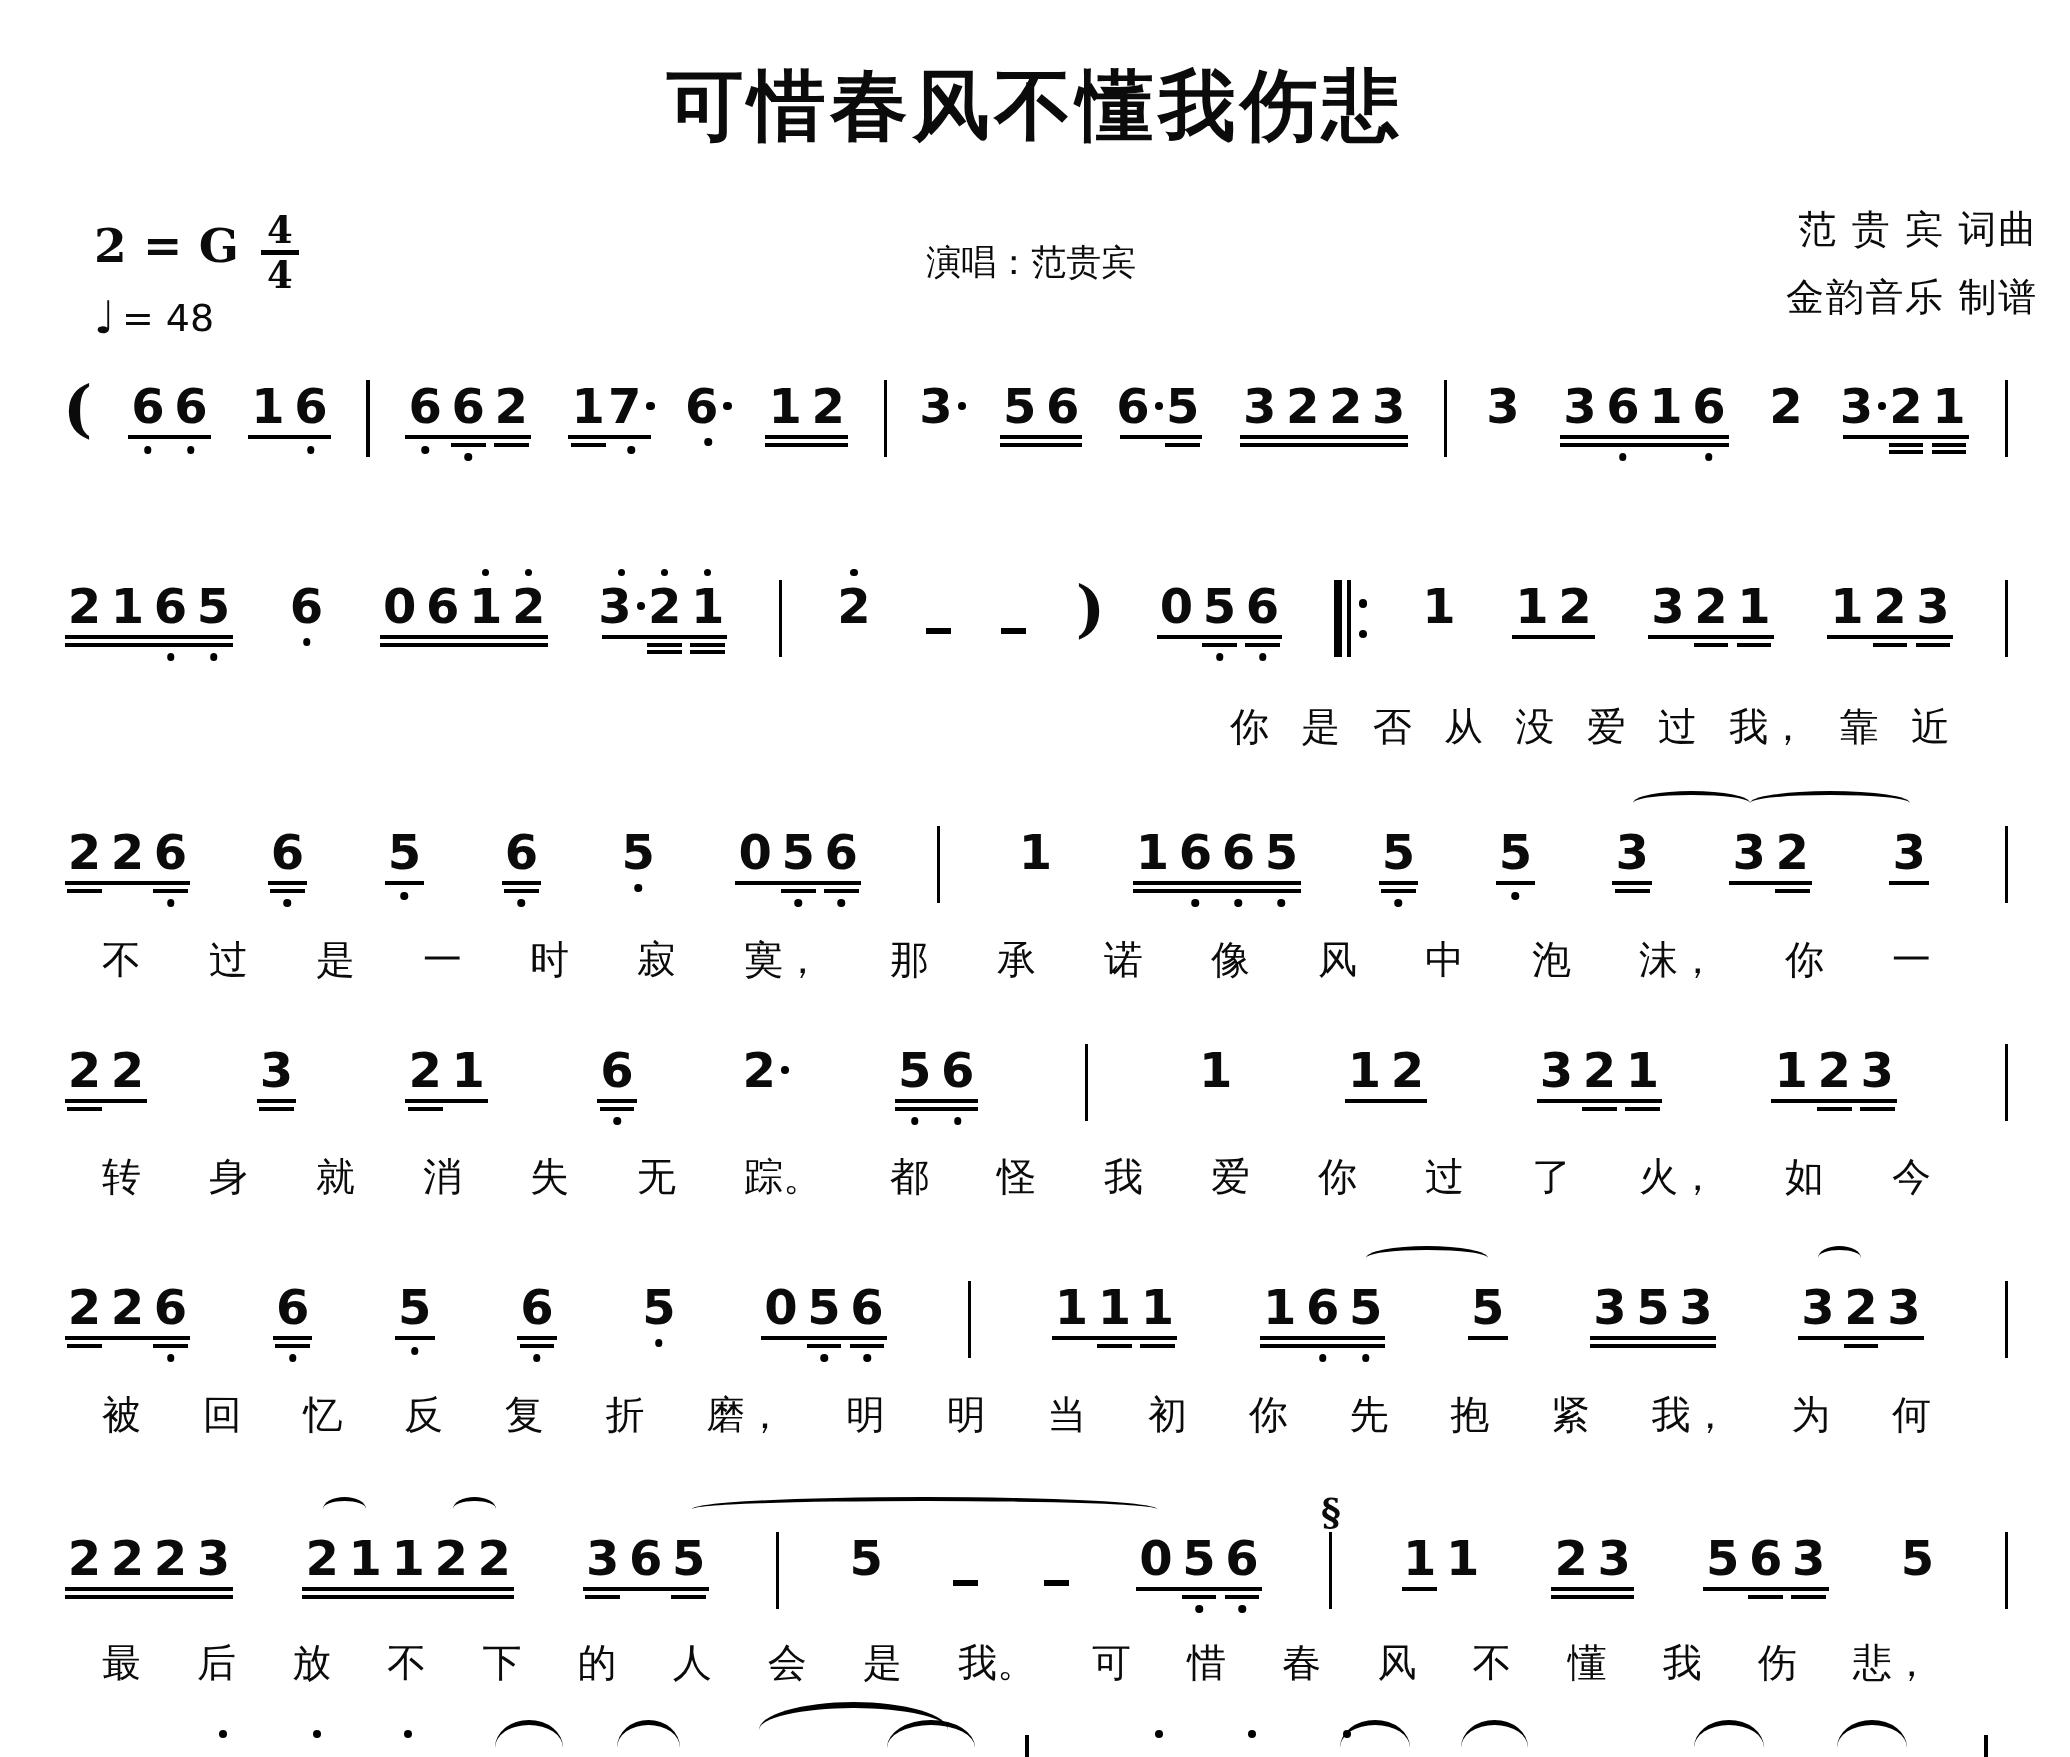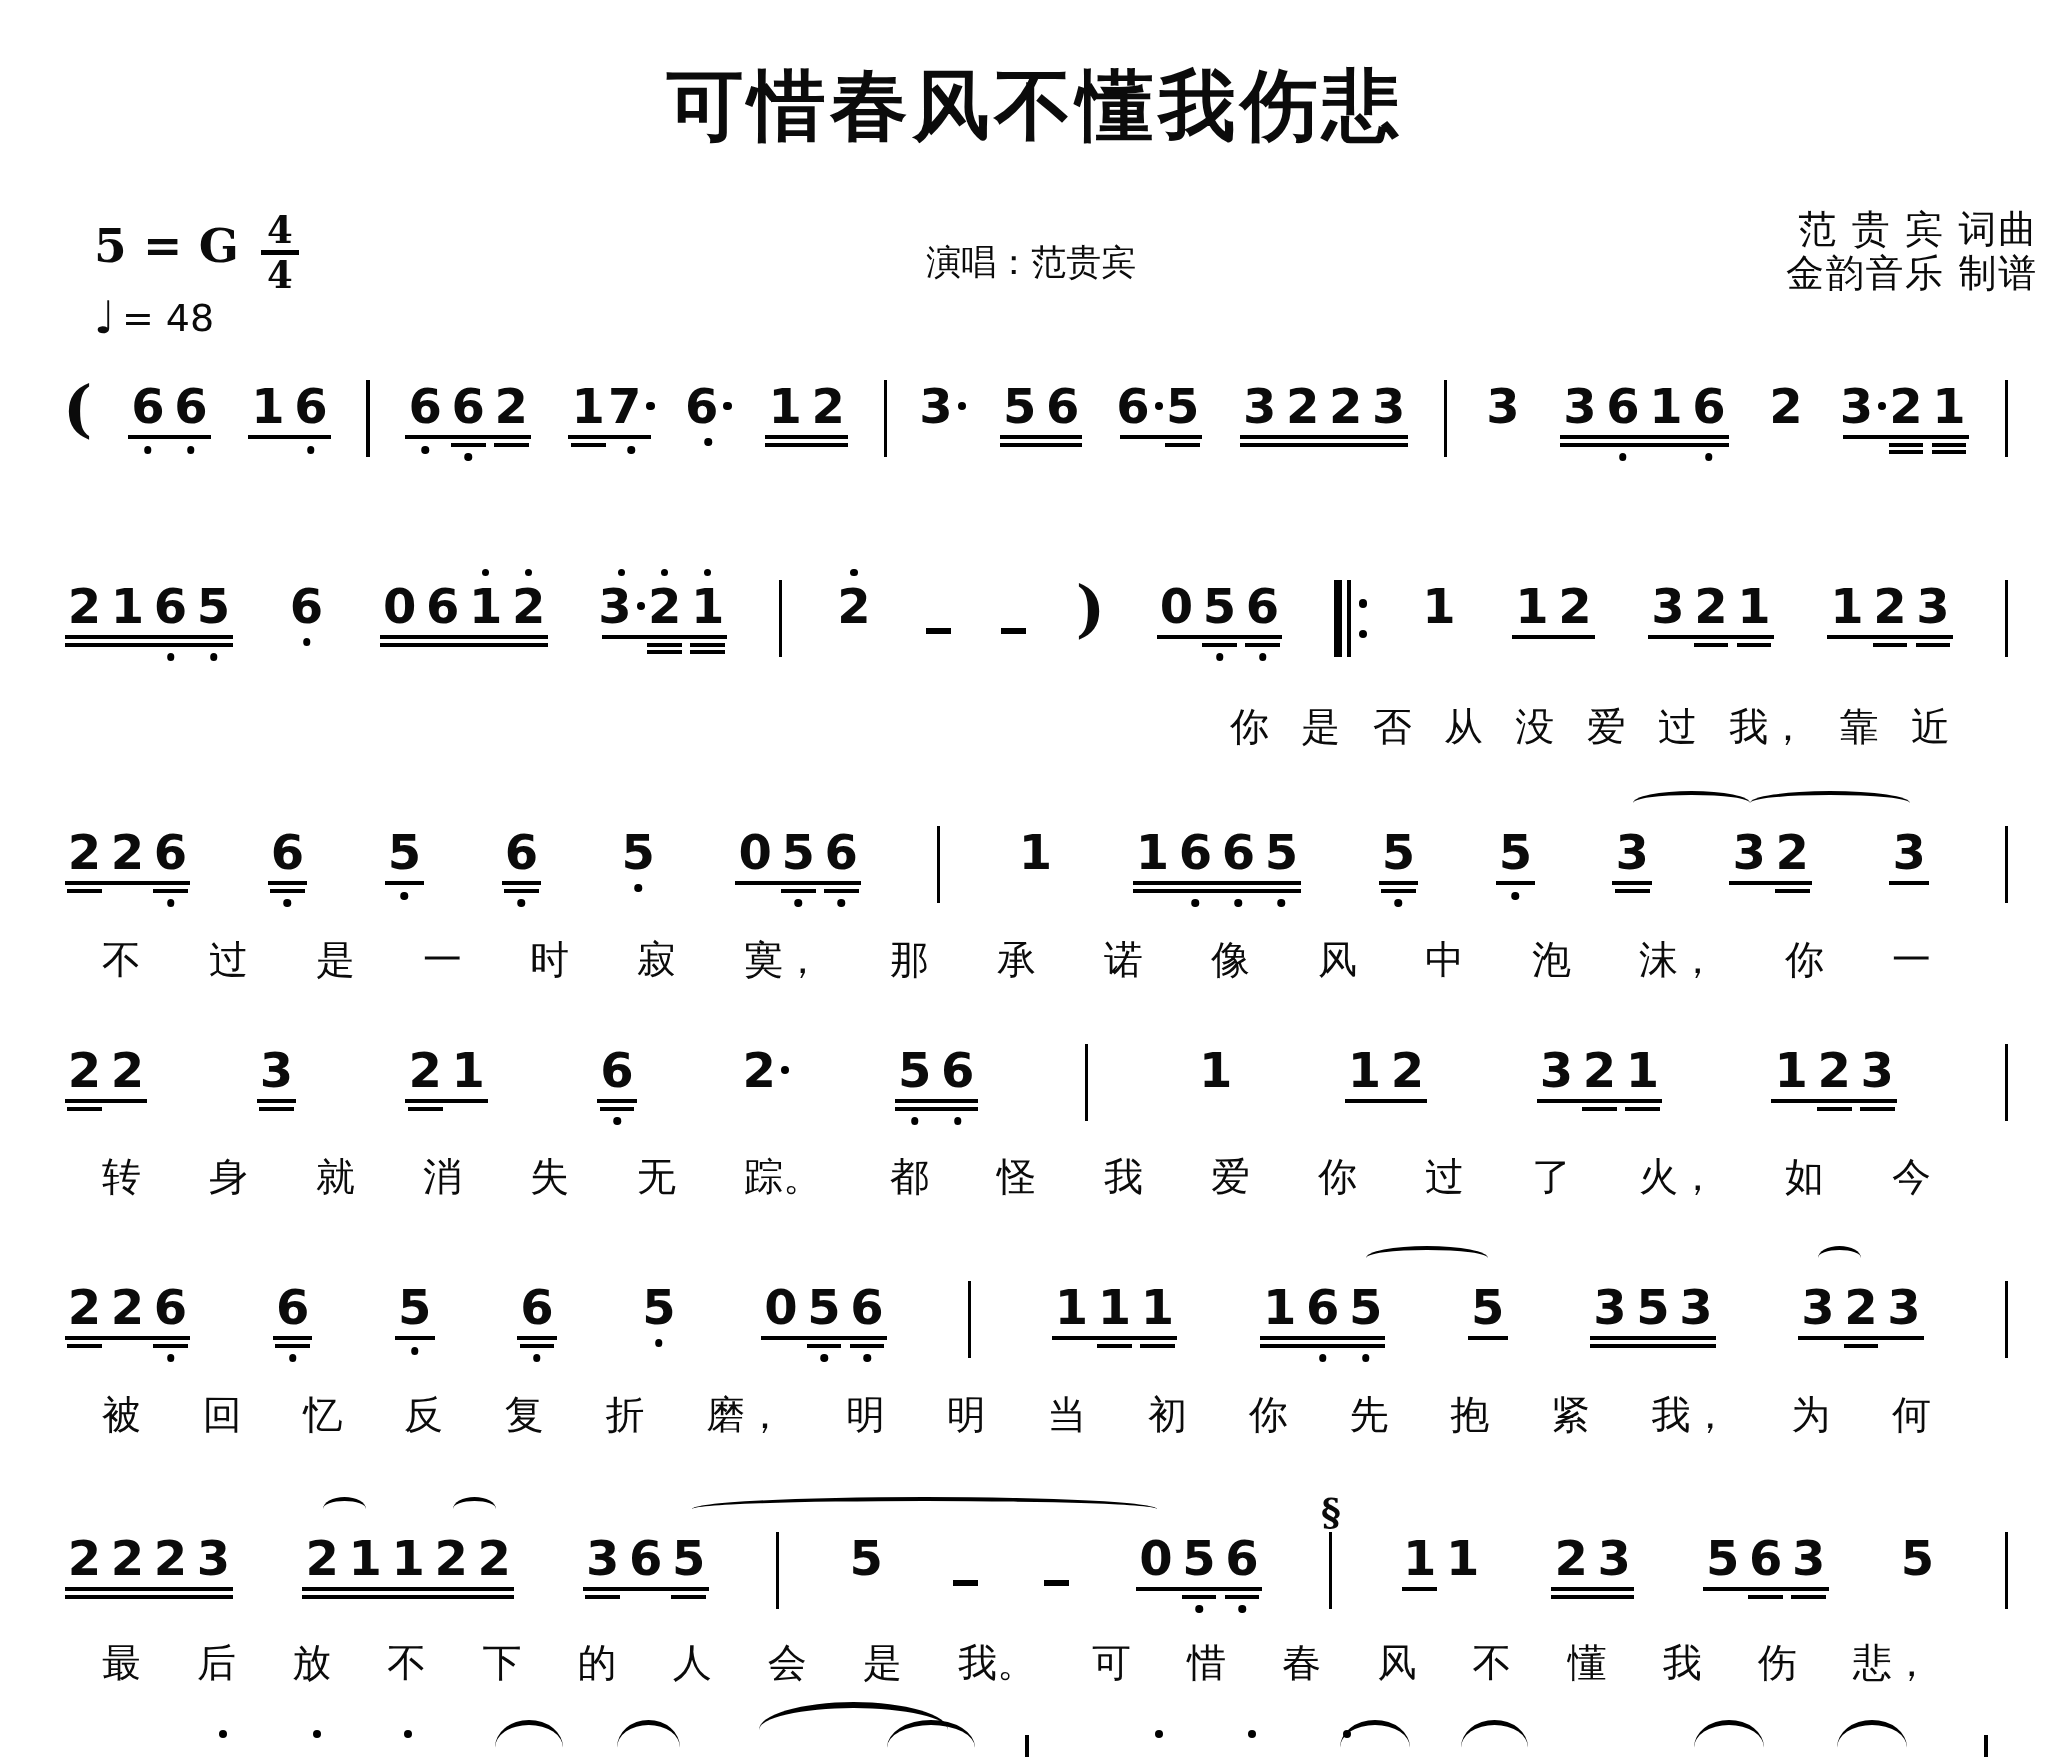--- a/index.html
+++ b/index.html
@@ -4,21 +4,21 @@
 <style>
   html,body{margin:0;padding:0;}
   body{width:2071px;height:1757px;background:#ffffff;position:relative;overflow:hidden;
        font-family:"DejaVu Sans",sans-serif;color:#0b0b0b;}
   .abs{position:absolute;}
   #title{top:55px;left:0;width:100%;text-align:center;font-family:"DejaVu Serif",serif;
          font-weight:700;font-size:77px;letter-spacing:5px;}
   #singer{top:239px;left:50%;transform:translateX(-52%);font-family:"DejaVu Serif",serif;
           font-size:35px;}
   .credit{right:33px;text-align:right;font-family:"DejaVu Serif",serif;font-size:38px;letter-spacing:1.7px;}
-  #credit1{top:204px;} #credit2{top:248px;}
+  #credit1{top:204px;} #credit2{top:272px;}
   #keyblock{top:219px;left:94px;display:flex;align-items:flex-start;gap:22px;}
   #keysig{font-family:"DejaVu Serif",serif;font-weight:700;font-size:47px;line-height:53px;}
   .frac{display:flex;flex-direction:column;align-items:center;font-family:"DejaVu Serif",serif;
         font-weight:700;font-size:37px;line-height:38px;margin-top:-8.3px;}
   .frac .bar{width:38px;height:4.2px;background:#000;margin:1.7px 0;}
   #tempo{top:291px;left:94px;font-size:38px;display:flex;align-items:center;gap:6.7px;}
   #tempo .q{font-size:45px;}
   
   .row{position:absolute;left:63px;width:1945px;display:flex;justify-content:space-between;
        align-items:flex-start;padding-top:25px;}
@@ -50,21 +50,21 @@
   #partial .pdot{position:absolute;top:35px;width:8.3px;height:8.3px;border-radius:50%;background:#000;}
   #partial .parc{position:absolute;border-top:5.8px solid #000;border-radius:100% 100% 0 0;height:50px;}
   #partial .pbar{position:absolute;width:4.2px;height:33px;background:#000;top:40px;}
 </style>
 </head>
 <body>
 
 <div class="abs" id="title">可惜春风不懂我伤悲</div>
 
 <div class="abs" id="keyblock">
-  <span id="keysig">5 = G</span>
+  <span id="keysig">2 = G</span>
   <span class="frac">
     <span>4</span>
     <span class="bar"></span>
     <span>4</span>
   </span>
 </div>
 
 <div class="abs" id="tempo">
   <span class="q">♩</span>
   <span>= 48</span>

